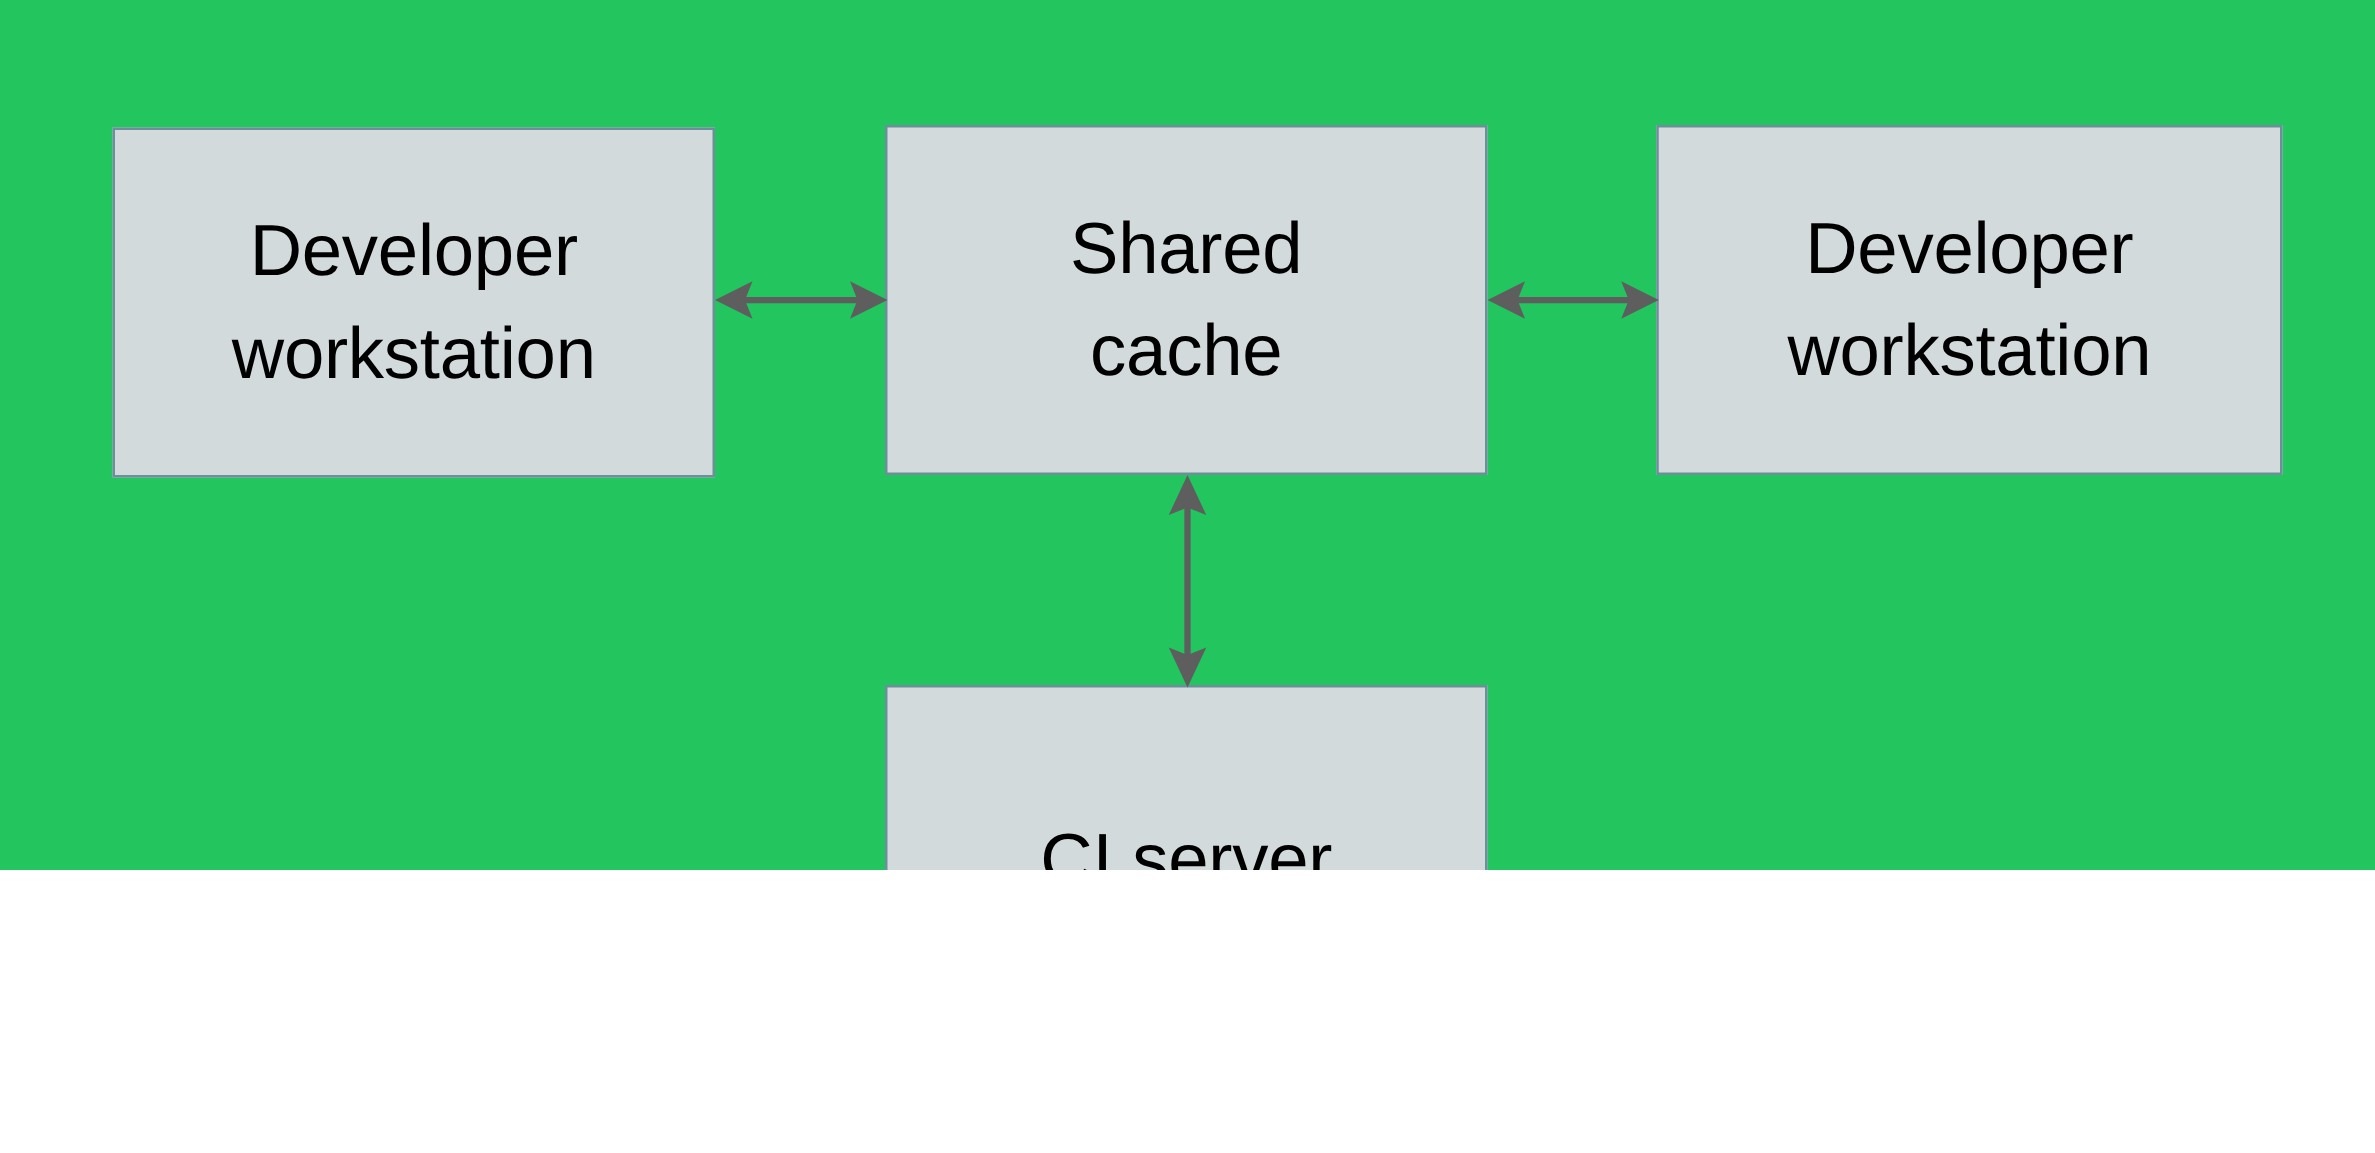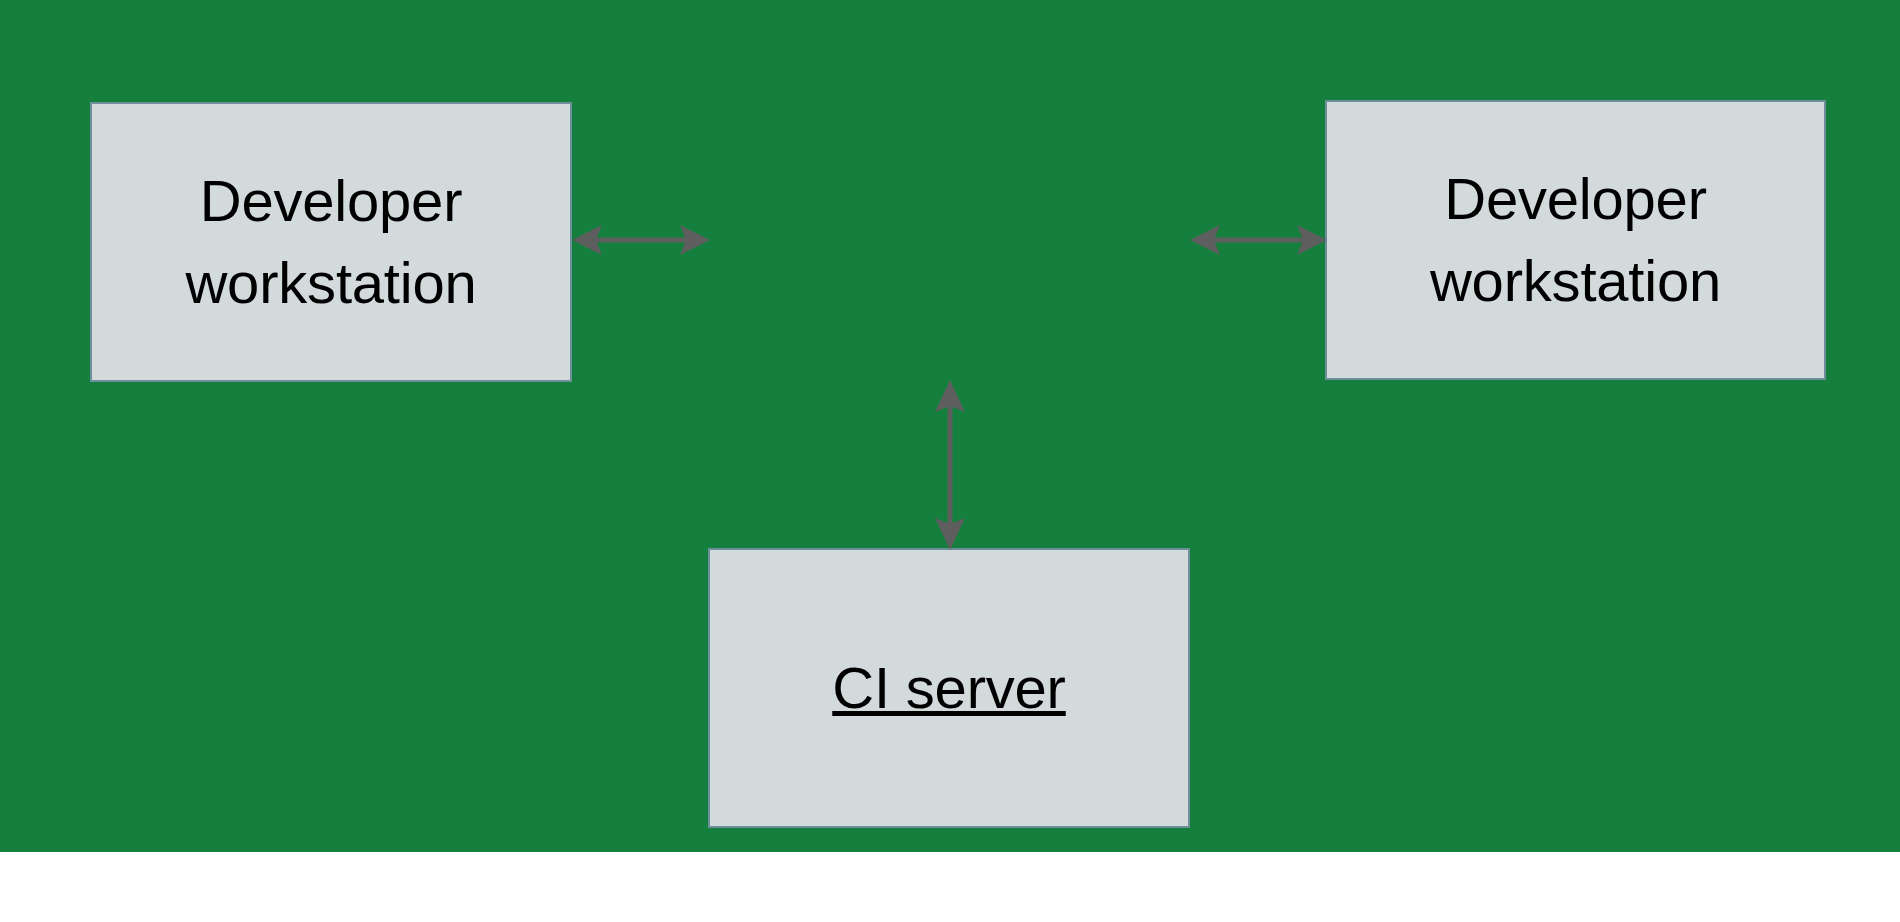--- a/index.html
+++ b/index.html
@@ -7,22 +7,22 @@
     margin: 0;
     padding: 0;
     background: #ffffff;
   }
   body {
     font-family: "Liberation Sans", sans-serif;
   }
   #canvas {
     position: relative;
     width: 1900px;
-    height: 852px;
-    background: #15803d;
+    height: 696px;
+    background: #22c55e;
     overflow: hidden;
   }
   .node {
     position: absolute;
     box-sizing: border-box;
     background: #d2dadc;
     border: 2px solid #6f8e9c;
     display: flex;
     align-items: center;
     justify-content: center;
@@ -50,20 +50,24 @@
 </head>
 <body>
 
 <div id="canvas">
 
   <div class="node" id="node-dev-workstation-left" style="left:90px; top:102px; width:482px; height:280px;">
     <span class="node-label">Developer
 workstation</span>
   </div>
 
+  <div class="node" id="node-shared-cache" style="left:708px; top:100px; width:482px; height:280px;">
+    <span class="node-label">Shared
+cache</span>
+  </div>
 
   <div class="node" id="node-dev-workstation-right" style="left:1325px; top:100px; width:501px; height:280px;">
     <span class="node-label">Developer
 workstation</span>
   </div>
 
   <div class="node" id="node-ci-server" style="left:708px; top:548px; width:482px; height:280px;text-decoration:underline;">
     <span class="node-label">CI server</span>
   </div>
 

